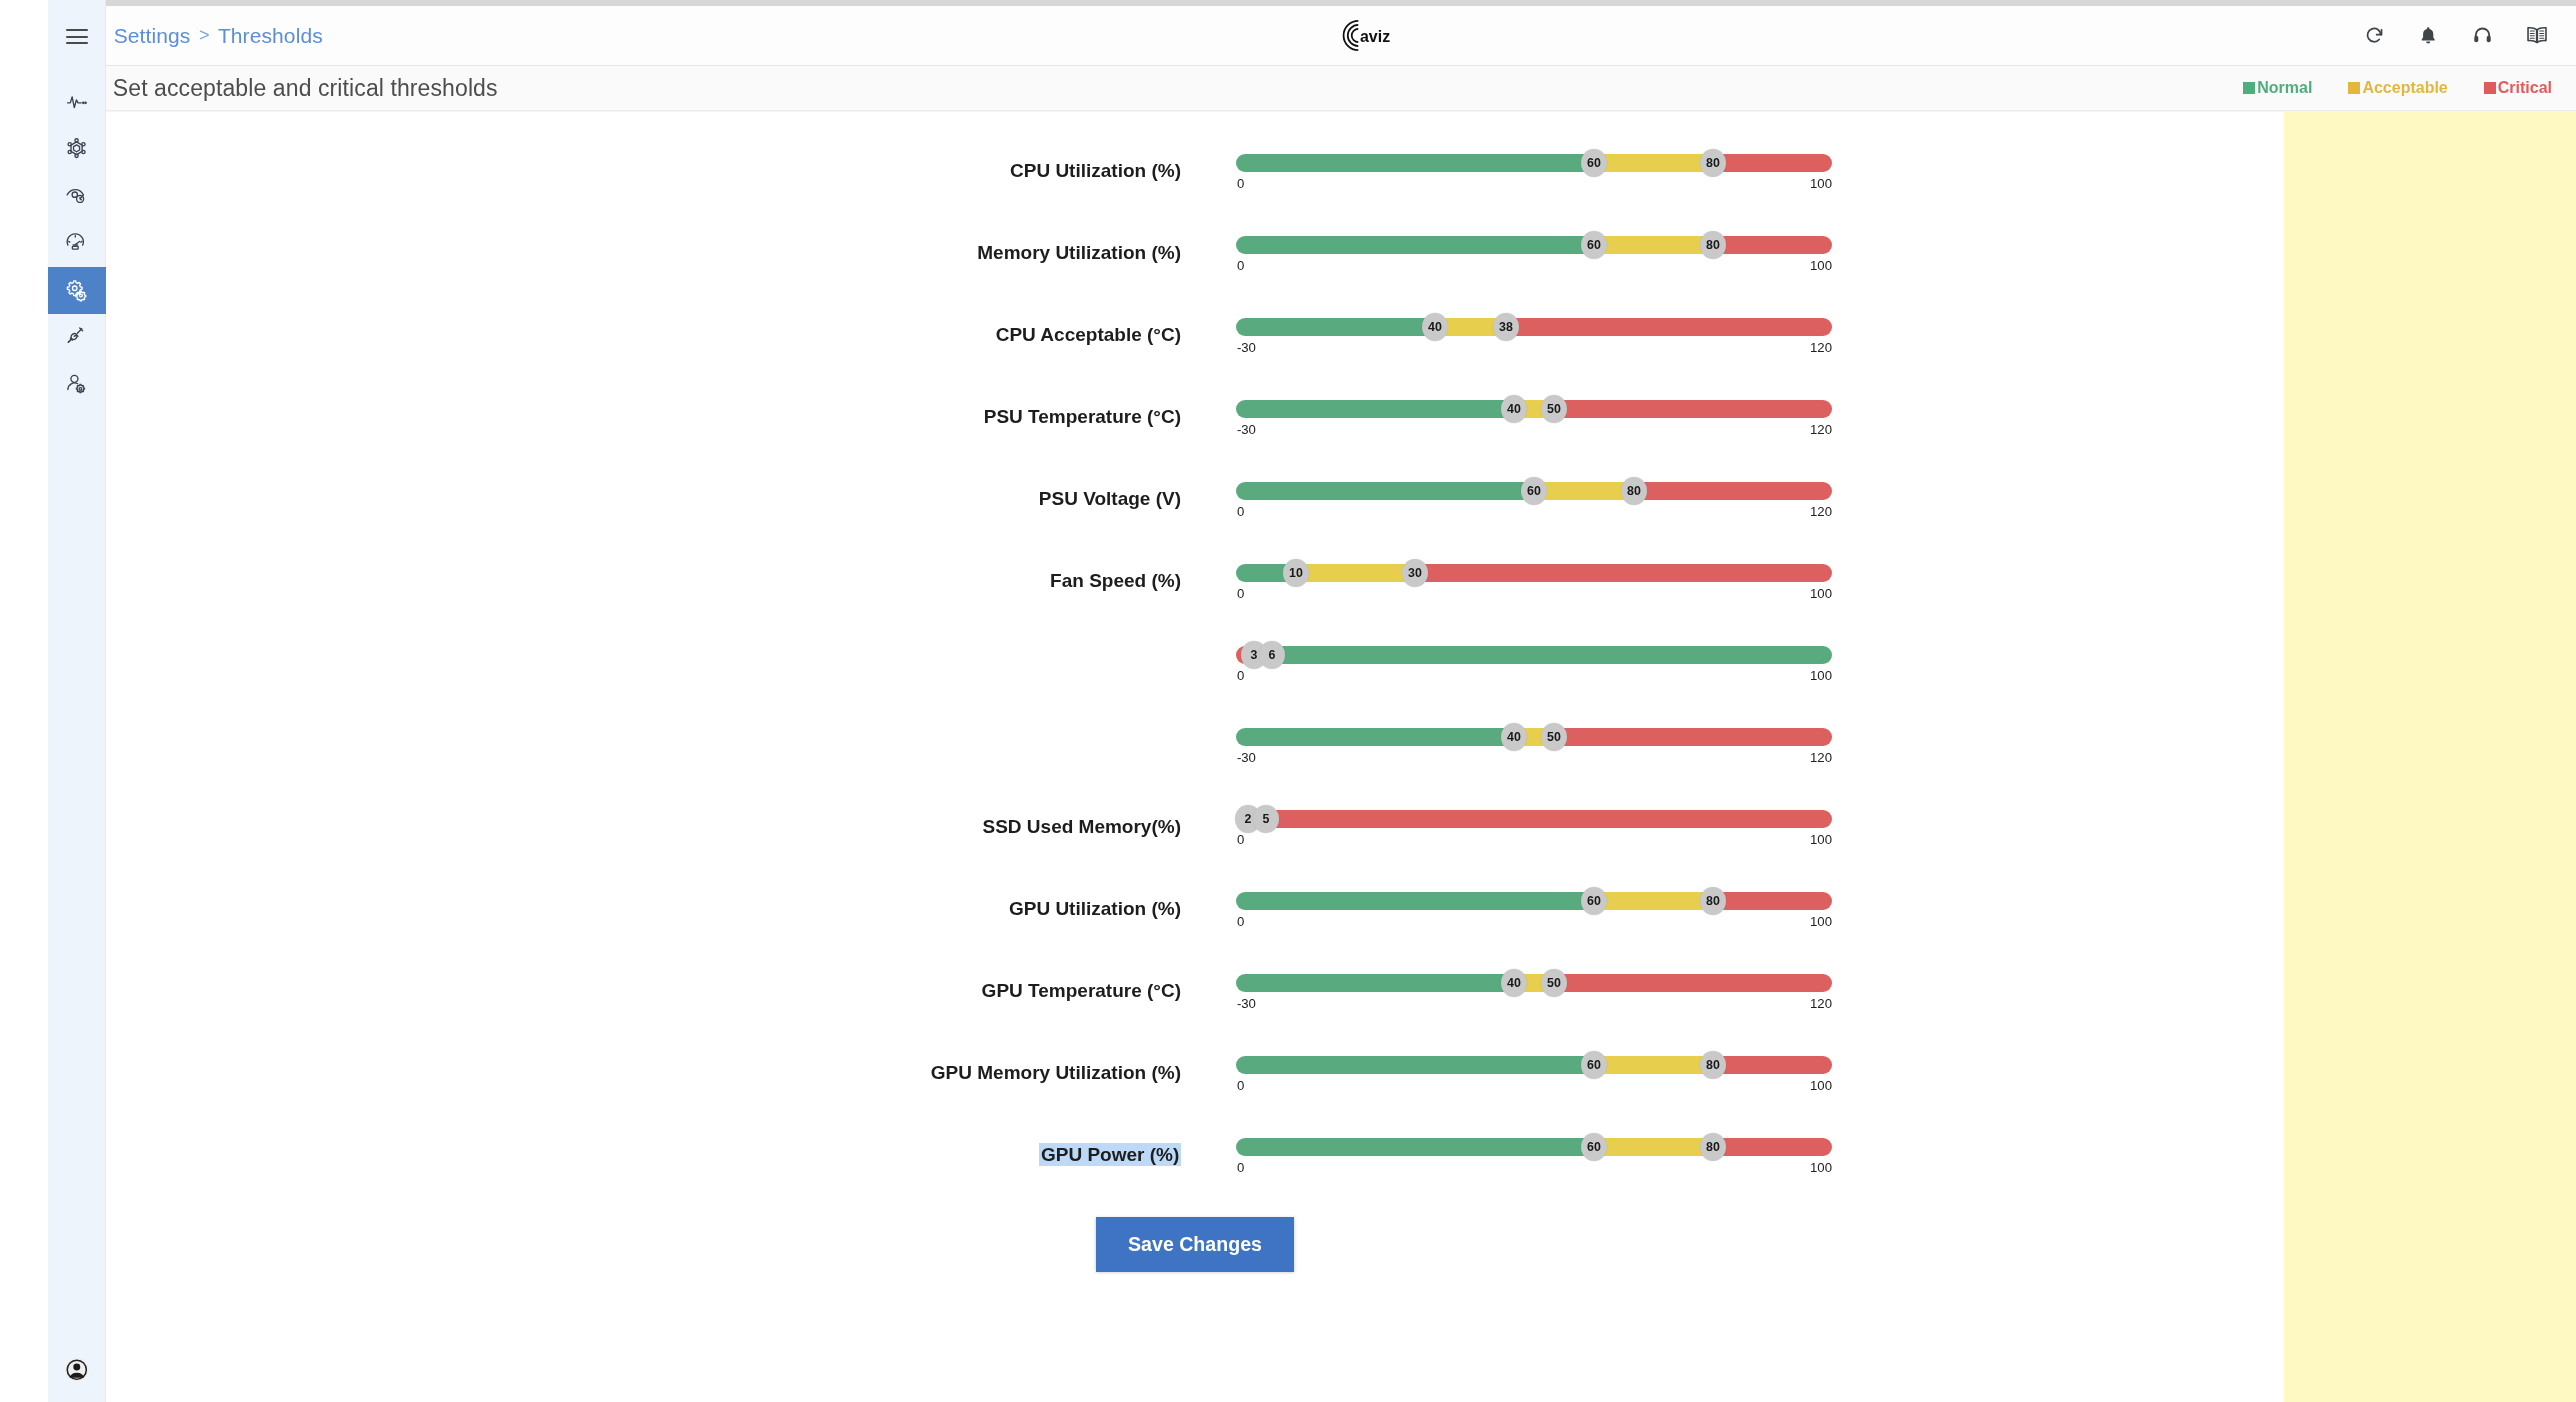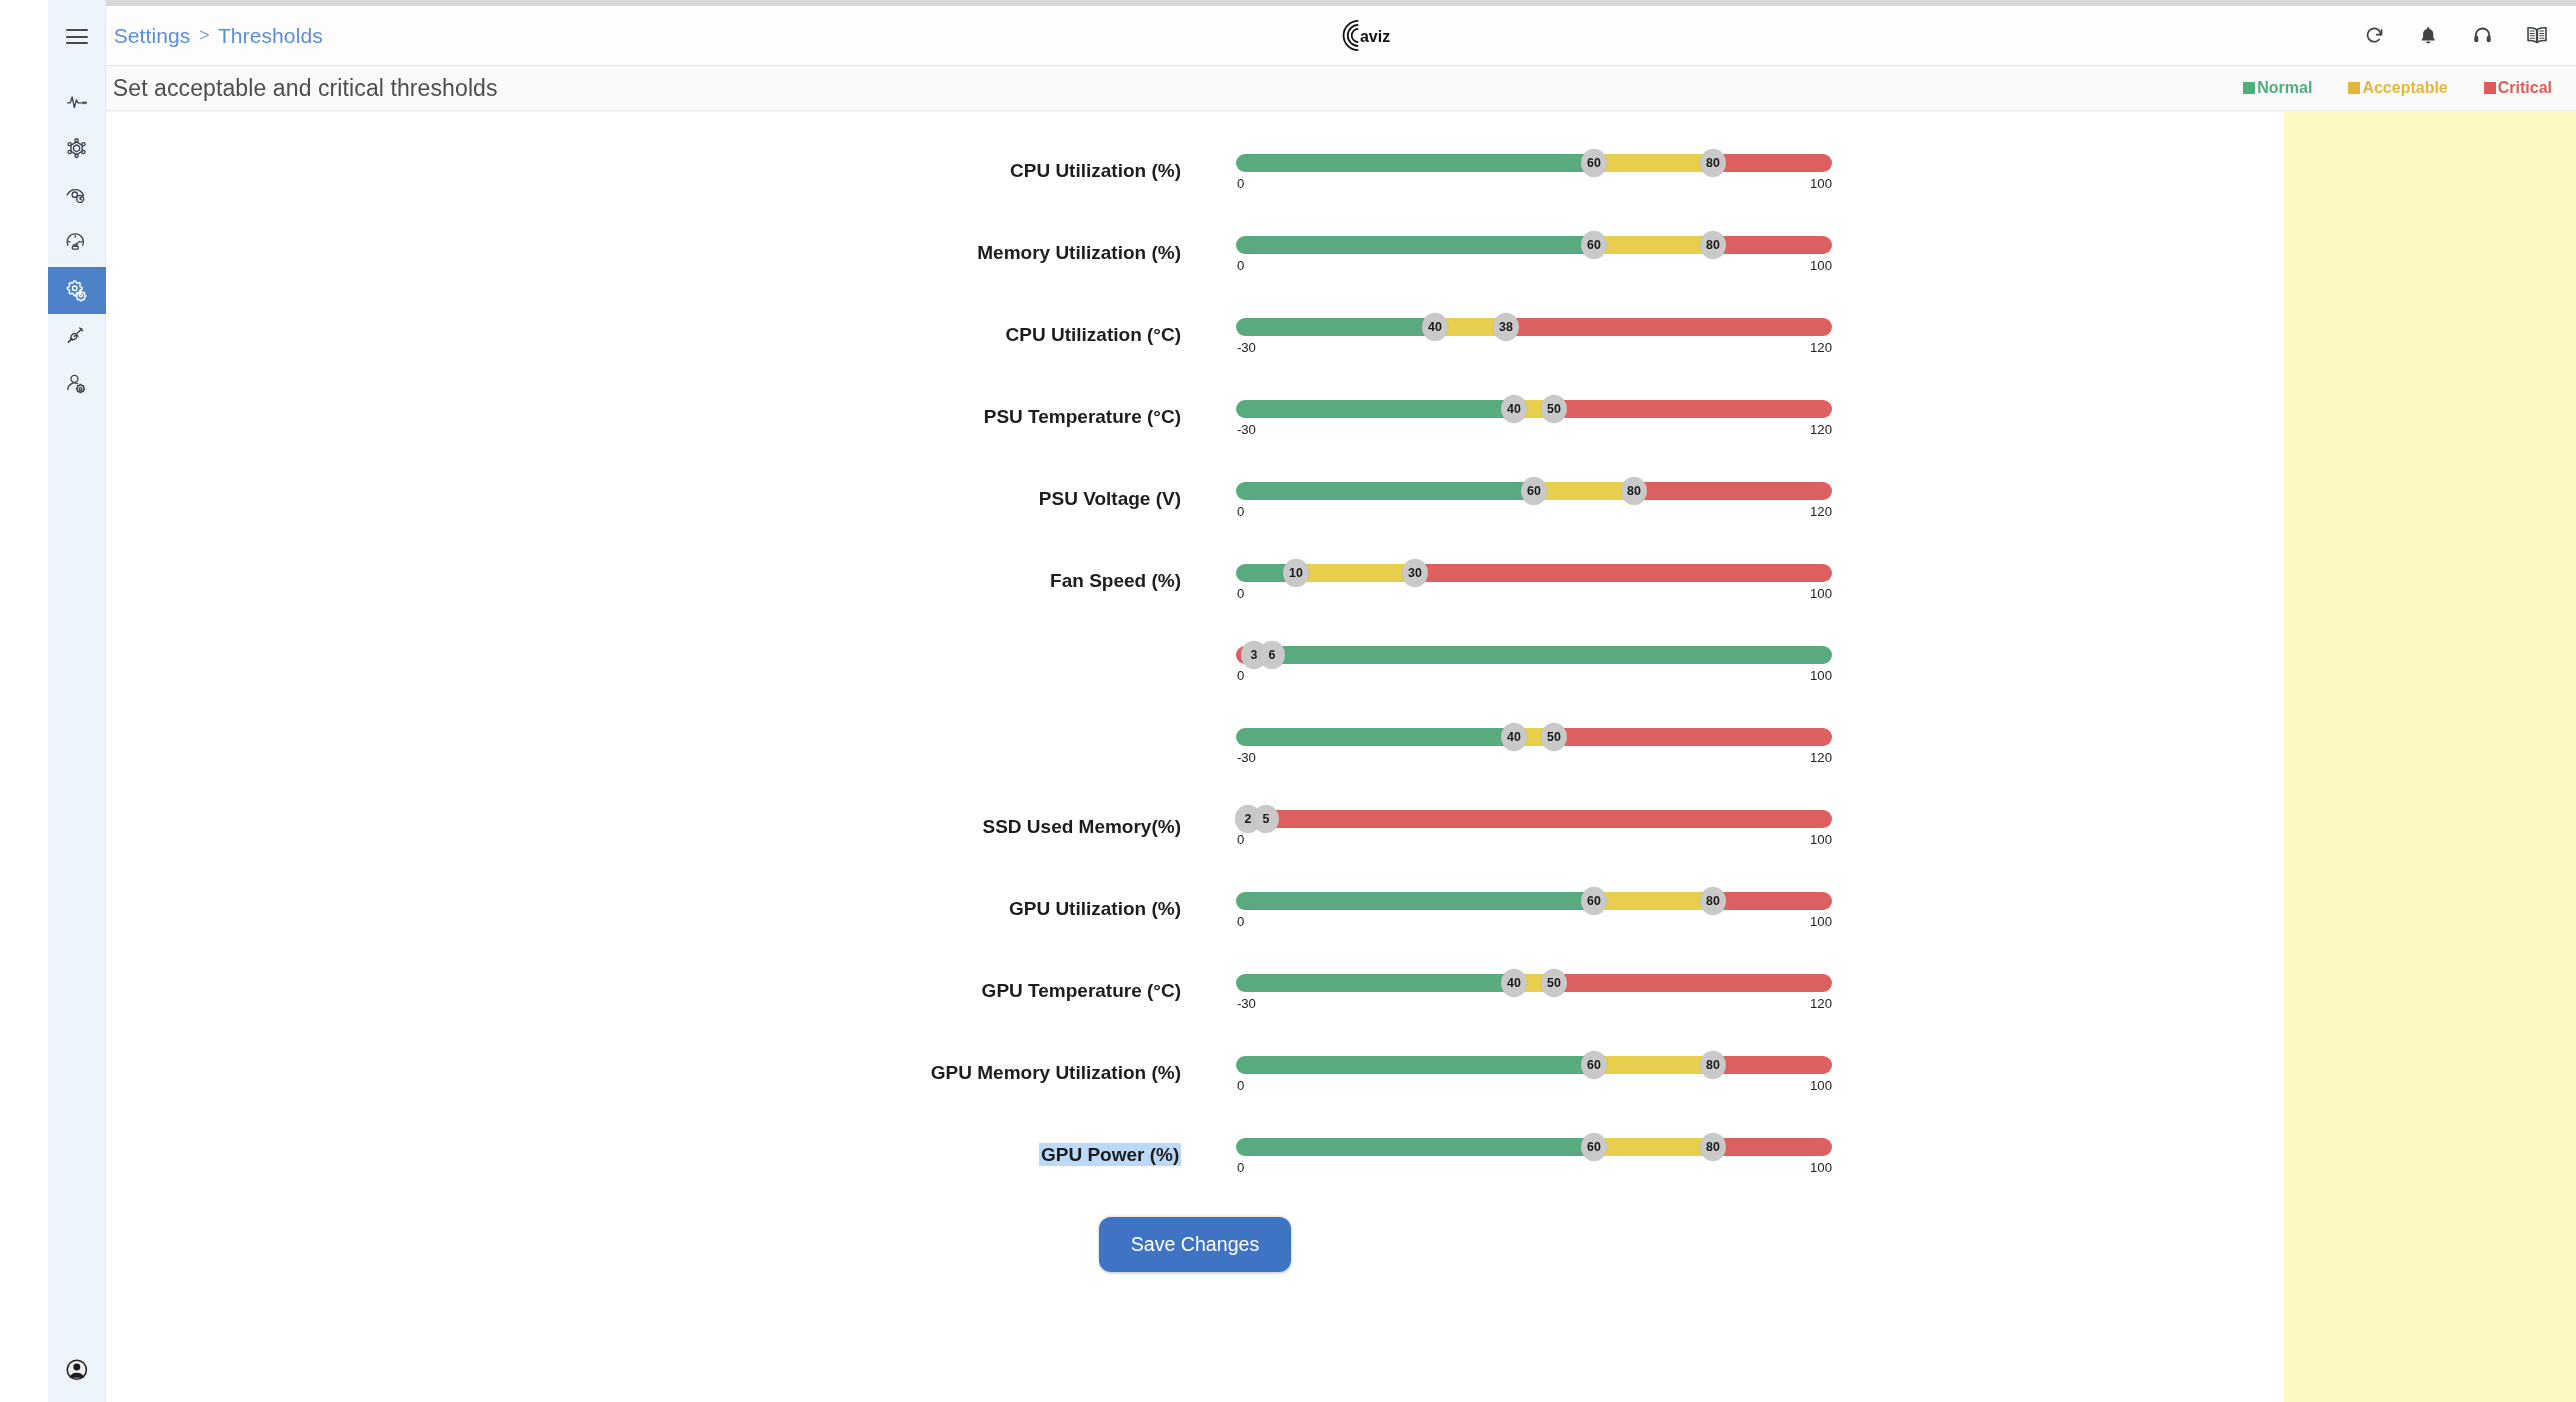--- a/index.html
+++ b/index.html
@@ -100,23 +100,23 @@
     font-size:12.4px; color:#1a1a1a; font-weight:bold; cursor:pointer;
   }
 
   .scale { position:absolute; top:22px; left:0; width:596px; height:17px; }
   .scale .min { position:absolute; left:0.9px; top:0; font-size:13.2px; color:#222; }
   .scale .max { position:absolute; right:0px; top:0; font-size:13.2px; color:#222; }
 
   
   .save-wrap { margin-top:12px; display:flex; justify-content:center; }
   .save-btn {
-    background:#3f74c4; color:#fff; border:none; border-radius:12px;
+    background:#3f74c4; color:#fff; border:none; border-radius:0;
     font-size:19.6px; font-family:"Liberation Sans", sans-serif;
-    padding:16px 32px; cursor:pointer; box-shadow:0 0.9px 3.4px rgba(0,0,0,.25);
+    padding:16px 32px; cursor:pointer; box-shadow:0 0.9px 3.4px rgba(0,0,0,.25);font-weight:bold;
   }
 </style>
 </head>
 <body>
 
 <div id="app">
 
   <div class="chrome-top"></div>
 
   <div class="sidebar">
@@ -320,21 +320,21 @@
             </div>
             <div class="handle" style="left:358px">60</div>
             <div class="handle" style="left:477px">80</div>
             <div class="scale">
               <span class="min">0</span>
               <span class="max">100</span>
             </div>
           </div>
         </div>
         <div class="row">
-          <div class="row-label"><span>CPU Utilization (°C)</span></div>
+          <div class="row-label"><span>CPU Acceptable (°C)</span></div>
           <div class="slider">
             <div class="track">
               <div class="seg normal" style="width:33.33333333333333%"></div>
               <div class="seg acceptable" style="width:12%"></div>
               <div class="seg critical" style="width:54.666666666666664%"></div>
             </div>
             <div class="handle" style="left:199px">40</div>
             <div class="handle" style="left:270px">38</div>
             <div class="scale">
               <span class="min">-30</span>

